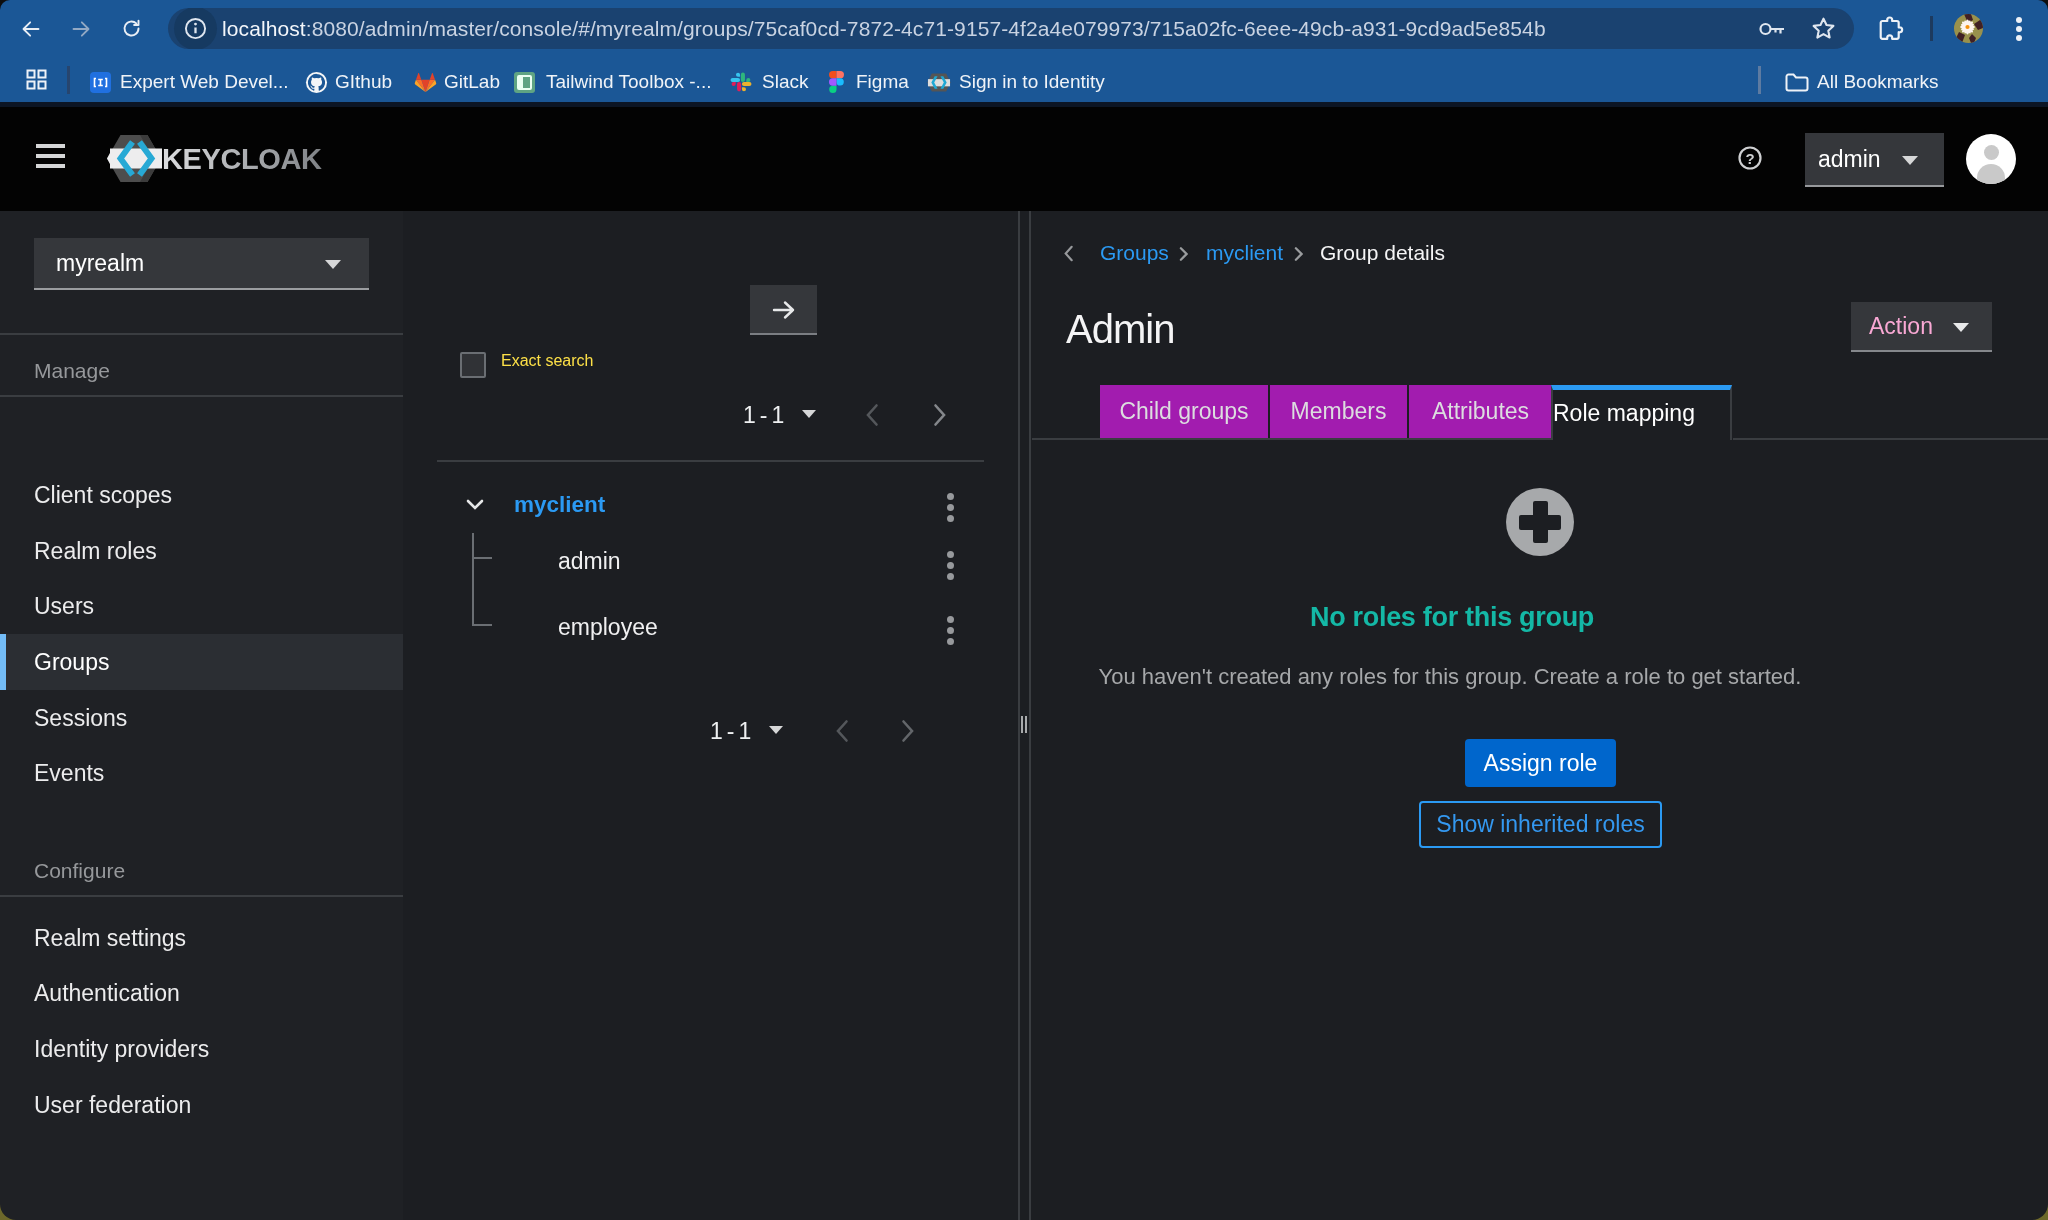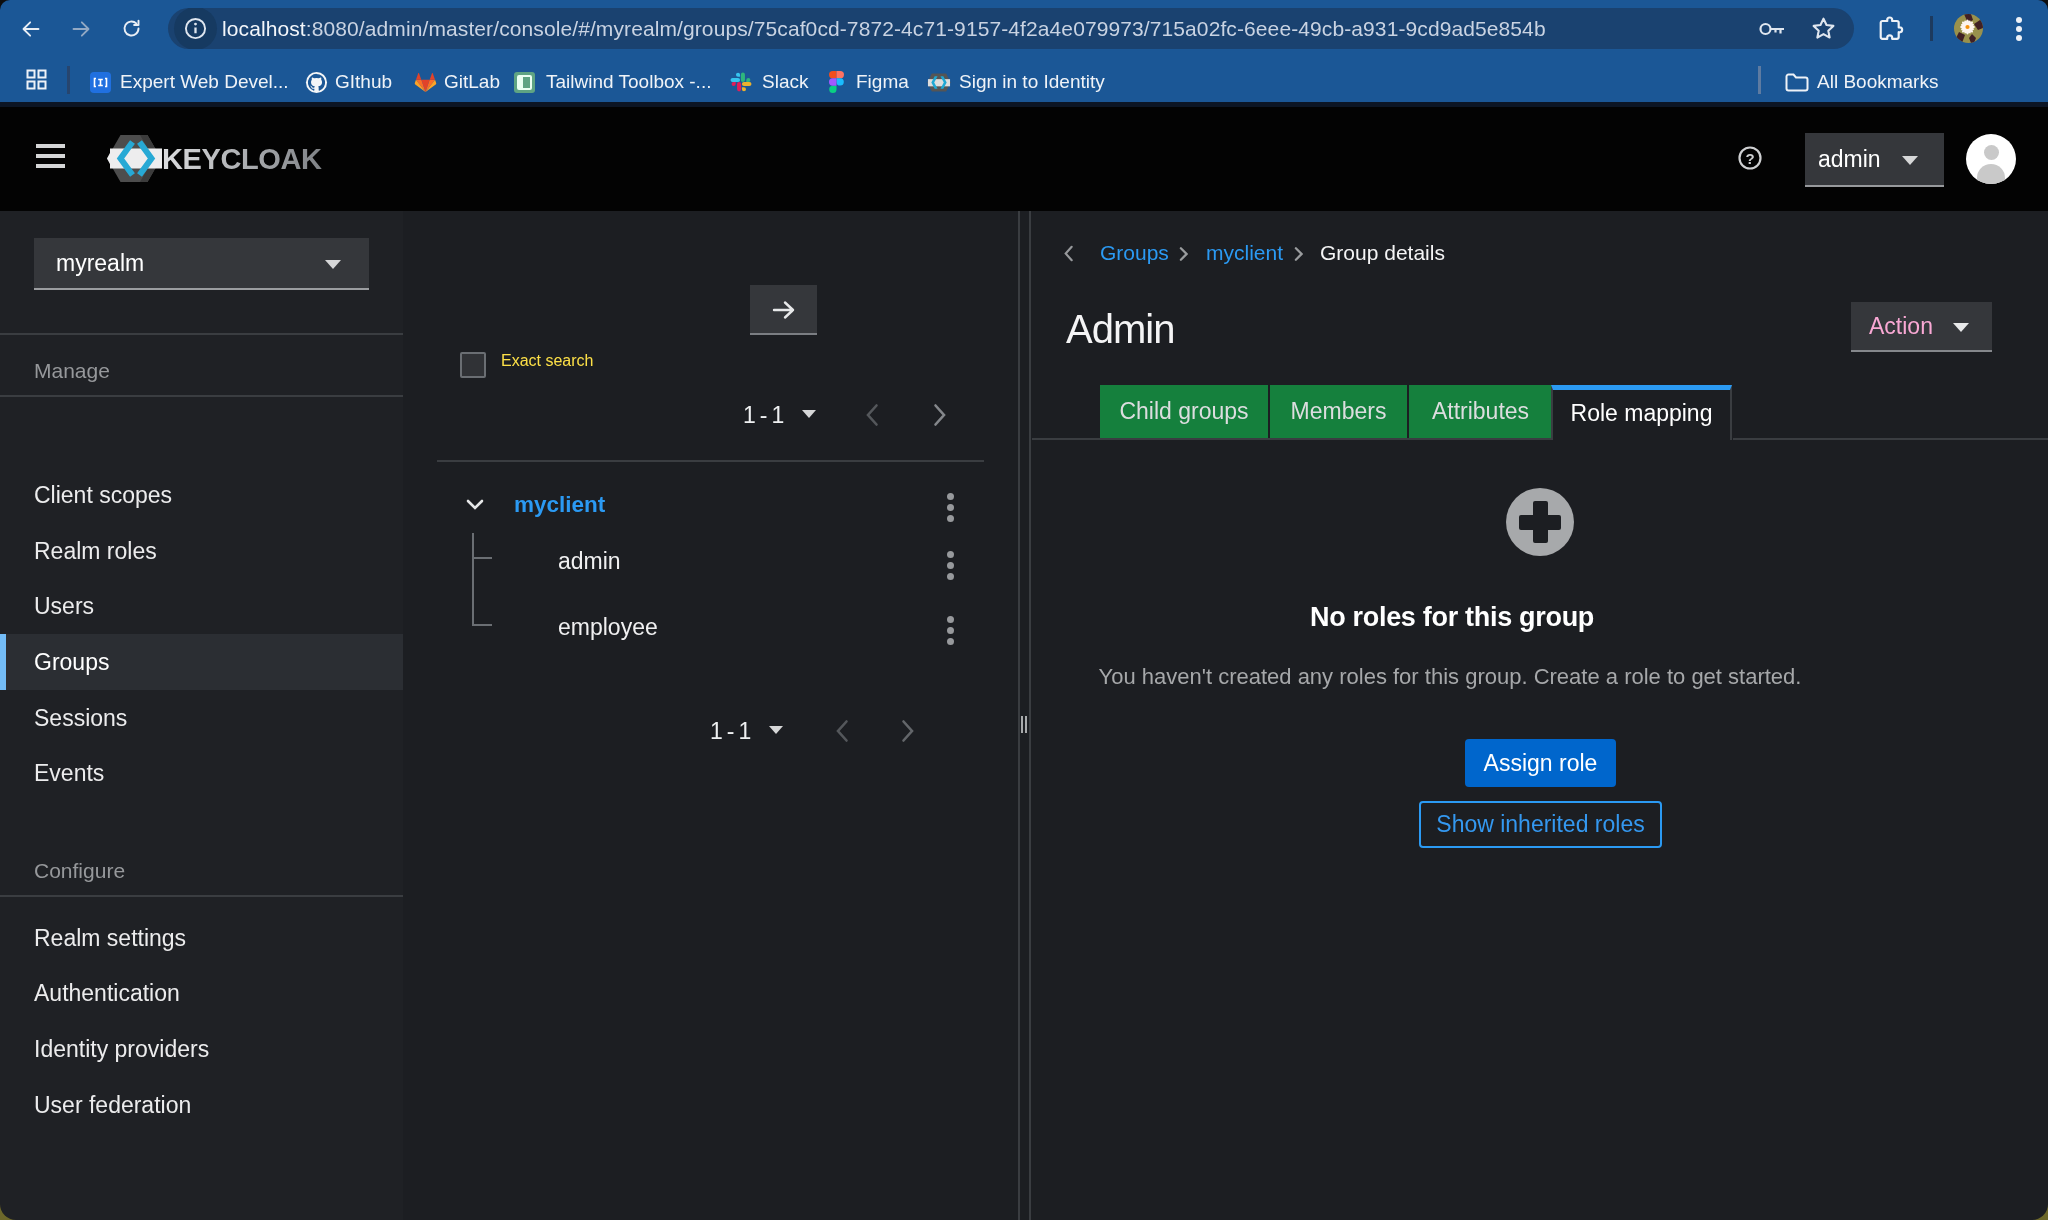--- a/index.html
+++ b/index.html
@@ -28,21 +28,21 @@
   .hr { position:absolute; height:2px; background:#3a3d41; }
 
   .navitem { position:absolute; left:0; width:403px; height:56px; line-height:56px; padding-left:34px; font-size:23px; color:#ececed; }
   .sectiontitle { position:absolute; left:34px; font-size:21px; color:#96989b; }
 
   .selbox { background:#35373b; border-bottom:2px solid #8d9093; position:absolute; color:#fff; }
 
   .caret { display:inline-block; width:0; height:0; border-left:8px solid transparent; border-right:8px solid transparent; border-top:9px solid #d6d7d8; }
 
   
-  .tab { position:absolute; top:174px; height:53px; background:#15803d; color:#dcdddf; font-size:23px; text-align:center; line-height:53px; }
+  .tab { position:absolute; top:174px; height:53px; background:#a21caf; color:#dcdddf; font-size:23px; text-align:center; line-height:53px; }
 
   .kebab { position:absolute; width:8px; }
   .kebab span { position:absolute; left:0; width:7px; height:7px; border-radius:50%; background:#97999c; }
 </style>
 </head>
 <body>
 
 <div id="chrome">
 
   <svg class="cicon" style="left:21px;top:19px" width="20" height="20" viewBox="0 0 24 24" fill="none" stroke="#e9eef5" stroke-width="2.2" stroke-linecap="round" stroke-linejoin="round">
@@ -357,29 +357,29 @@
   <span style="position:absolute;left:34px;top:96px;font-size:40px;letter-spacing:-1px;color:#f4f4f5">Admin</span>
 
   <div class="selbox" style="left:819px;top:91px;width:141px;height:50px;border-bottom-color:#85888c">
     <span style="position:absolute;left:18px;top:11px;font-size:23px;color:#f9a8d4">Action</span>
     <span class="caret" style="position:absolute;right:23px;top:21px;border-top-color:#e8e9ea"></span>
   </div>
 
   <div class="tab" style="left:68px;width:168px">Child groups</div>
   <div class="tab" style="left:238px;width:137px">Members</div>
   <div class="tab" style="left:377px;width:143px">Attributes</div>
-  <div style="position:absolute;left:519px;top:174px;width:181px;height:55px;border-top:5px solid #2b9af3;border-left:2px solid #3a3d41;border-right:2px solid #3a3d41;color:#fff;font-size:23px;text-align:center;line-height:46px">Role mapping</div>
+  <div style="position:absolute;left:519px;top:174px;width:181px;height:55px;border-top:5px solid #2b9af3;border-left:2px solid #3a3d41;border-right:2px solid #3a3d41;color:#fff;font-size:23px;line-height:46px">Role mapping</div>
   <div class="hr" style="left:0;top:227px;width:519px"></div>
   <div class="hr" style="left:701px;top:227px;width:315px"></div>
 
   <div style="position:absolute;left:474px;top:277px;width:68px;height:68px;border-radius:50%;background:#a7a9ab">
     <div style="position:absolute;left:26.5px;top:13px;width:15px;height:42px;background:#1c1e22;border-radius:2px"></div>
     <div style="position:absolute;left:13px;top:26.5px;width:42px;height:15px;background:#1c1e22;border-radius:2px"></div>
   </div>
-  <div style="position:absolute;left:0;top:391px;width:840px;text-align:center;font-size:27px;font-weight:bold;letter-spacing:-0.3px;color:#ffffff">No roles for this group</div>
+  <div style="position:absolute;left:0;top:391px;width:840px;text-align:center;font-size:27px;font-weight:bold;letter-spacing:-0.3px;color:#14b8a6">No roles for this group</div>
   <div style="position:absolute;left:0;top:453px;width:836px;text-align:center;font-size:22px;color:#a6a8aa">You haven't created any roles for this group. Create a role to get started.</div>
   <div style="position:absolute;left:433px;top:528px;width:151px;height:48px;background:#0066cc;border-radius:4px;color:#fff;font-size:23px;text-align:center;line-height:48px">Assign role</div>
   <div style="position:absolute;left:387px;top:590px;width:243px;height:47px;border:2px solid #2b9af3;border-radius:4px;color:#3498f0;font-size:23px;text-align:center;line-height:43px">Show inherited roles</div>
 </div>
 
 <div style="position:absolute;left:0;bottom:0;width:26px;height:26px;background:#6d682a">
   <div style="position:absolute;left:0;bottom:0;width:26px;height:26px;background:#1f2125;border-bottom-left-radius:16px"></div>
 </div>
 <div style="position:absolute;right:0;bottom:0;width:26px;height:26px;background:#6d682a">
   <div style="position:absolute;right:0;bottom:0;width:26px;height:26px;background:#1c1e22;border-bottom-right-radius:16px"></div>

